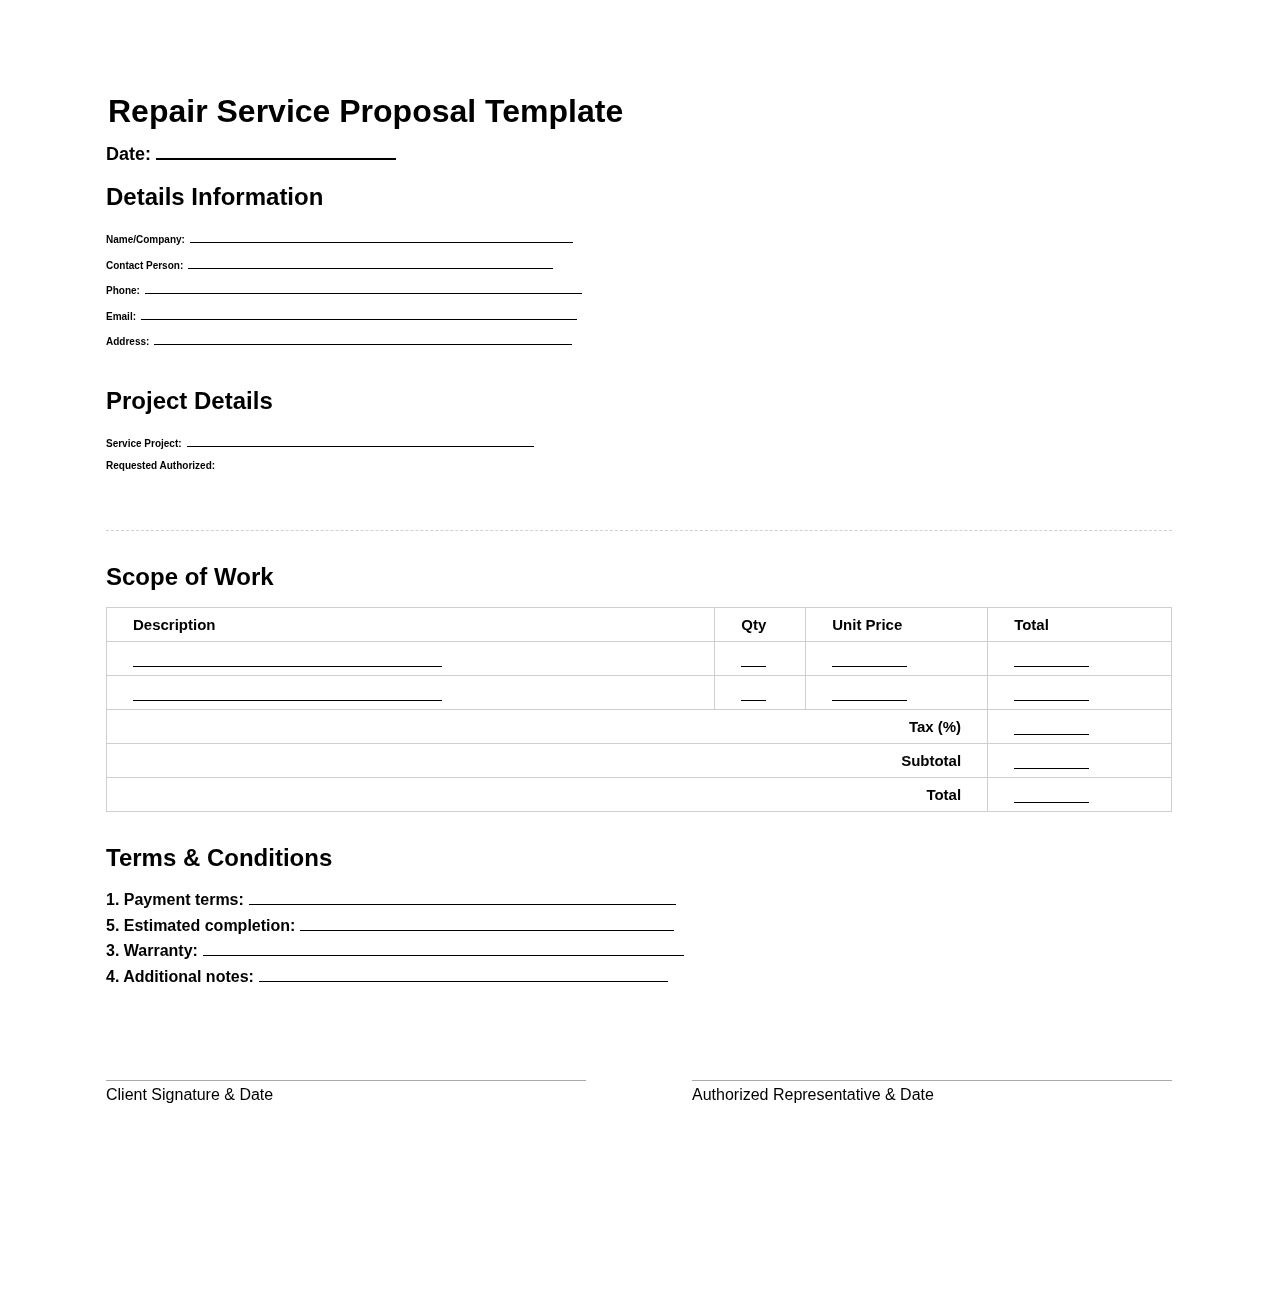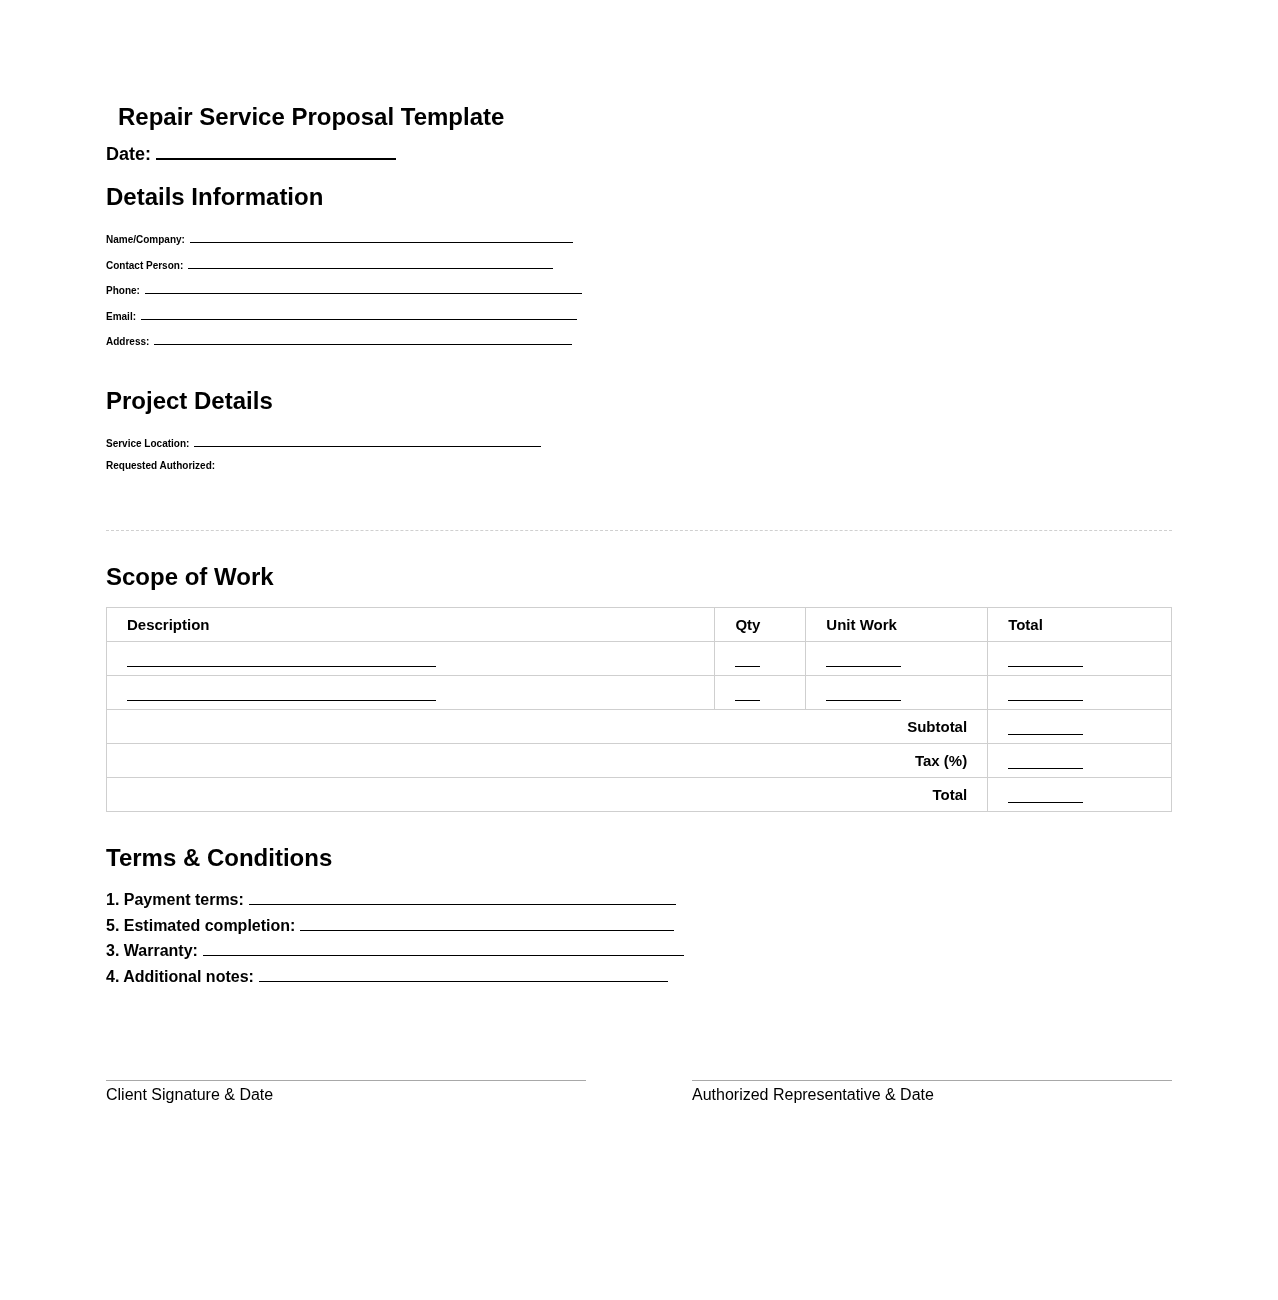--- a/index.html
+++ b/index.html
@@ -1,26 +1,26 @@
 <!DOCTYPE html>
 <html><head>
 <meta charset="utf-8">
 <style>
   html, body { margin: 0; padding: 0; background: #ffffff; }
   body { width: 1278px; height: 1300px; position: relative; font-family: "Liberation Sans", sans-serif; color: #000; }
   .page { position: absolute; left: 106px; top: 0; width: 1066px; }
-  h1 { position: absolute; top: 91px; left: 0; margin: 12px; font-size: 24px; font-weight: bold; white-space: nowrap; }
+  h1 { position: absolute; top: 91px; left: 0; margin: 2px; font-size: 32px; font-weight: bold; white-space: nowrap; }
   .date-line { position: absolute; top: 144px; left: 0; font-size: 18px; font-weight: bold; white-space: nowrap; }
   .uline { display: inline-block; border-bottom: 2px solid #000; vertical-align: baseline; height: 14px; margin-left: 5px; }
   h2 { position: absolute; left: 0; margin: 0; font-size: 24px; font-weight: bold; white-space: nowrap; }
   .field { position: absolute; left: 0; font-size: 10px; font-weight: bold; white-space: nowrap; }
   .field .uline { height: 12px; border-bottom-width: 1.5px; }
   .dashed { position: absolute; top: 530px; left: 0; width: 1066px; border-top: 1px dashed #d0d0d0; }
   table { position: absolute; top: 607px; left: 0; width: 1066px; border-collapse: collapse; font-size: 15px; }
-  td, th { border: 1px solid #cfcfcf; height: 33px; padding: 0 20px; text-align: left; }
+  td, th { border: 1px solid #cfcfcf; height: 33px; padding: 0 26px; text-align: left; }
   th { font-weight: bold; }
   .sum-label { text-align: right; font-weight: bold; }
   .cell-line { display: inline-block; border-bottom: 1.5px solid #000; height: 16px; vertical-align: bottom; }
   .term { position: absolute; left: 0; font-size: 16px; font-weight: bold; white-space: nowrap; }
   .term .uline { height: 12px; border-bottom-width: 1.5px; }
   .sig { position: absolute; top: 1080px; width: 480px; border-top: 1px solid #a8a8a8; }
   .sig-label { position: absolute; top: 1086px; font-size: 16px; white-space: nowrap; }
 </style>
 </head>
 <body>
@@ -46,62 +46,62 @@
   <div class="field" style="top:307px">
     <span>Email:</span><span class="uline" style="width:436px"></span>
   </div>
   <div class="field" style="top:332px">
     <span>Address:</span><span class="uline" style="width:418px"></span>
   </div>
 
   <h2 style="top:387px">Project Details</h2>
 
   <div class="field" style="top:434px">
-    <span>Service Location:</span><span class="uline" style="width:347px"></span>
+    <span>Service Project:</span><span class="uline" style="width:347px"></span>
   </div>
   <div class="field" style="top:460px">
     <span>Requested Authorized:</span>
   </div>
 
   <div class="dashed"></div>
 
   <h2 style="top:563px">Scope of Work</h2>
 
   <table>
     <colgroup>
       <col style="width:609px">
       <col style="width:91px">
       <col style="width:182px">
       <col style="width:184px">
     </colgroup>
     <tbody>
         <tr>
       <th>Description</th>
       <th>Qty</th>
-      <th>Unit Work</th>
+      <th>Unit Price</th>
       <th>Total</th>
     </tr>
     <tr>
       <td><span class="cell-line" style="width:309px"></span></td>
       <td><span class="cell-line" style="width:25px"></span></td>
       <td><span class="cell-line" style="width:75px"></span></td>
       <td><span class="cell-line" style="width:75px"></span></td>
     </tr>
     <tr>
       <td><span class="cell-line" style="width:309px"></span></td>
       <td><span class="cell-line" style="width:25px"></span></td>
       <td><span class="cell-line" style="width:75px"></span></td>
       <td><span class="cell-line" style="width:75px"></span></td>
     </tr>
     <tr>
-      <td colspan="3" class="sum-label">Subtotal</td>
+      <td colspan="3" class="sum-label">Tax (%)</td>
       <td><span class="cell-line" style="width:75px"></span></td>
     </tr>
     <tr>
-      <td colspan="3" class="sum-label">Tax (%)</td>
+      <td colspan="3" class="sum-label">Subtotal</td>
       <td><span class="cell-line" style="width:75px"></span></td>
     </tr>
     <tr>
       <td colspan="3" class="sum-label">Total</td>
       <td><span class="cell-line" style="width:75px"></span></td>
     </tr>
   </tbody>
     </table>
 
   <h2 style="top:844px">Terms &amp; Conditions</h2>

